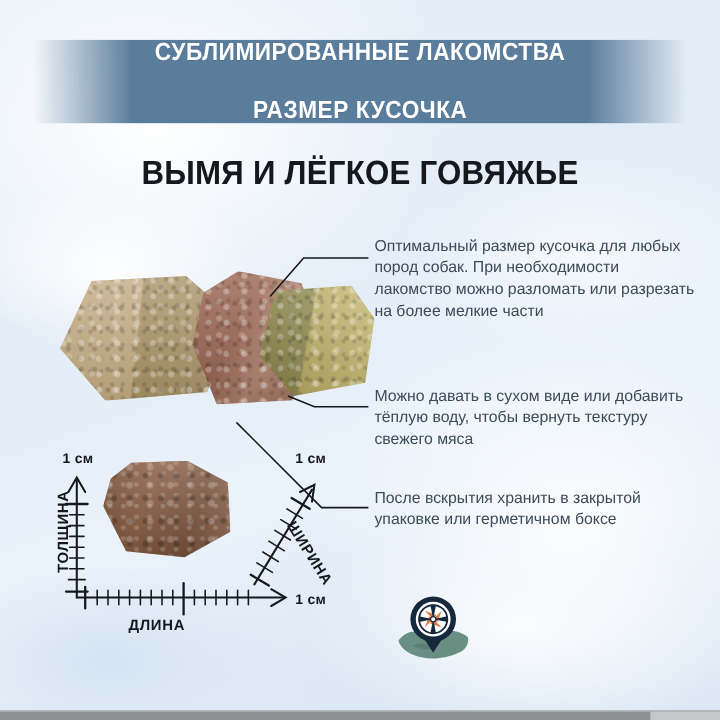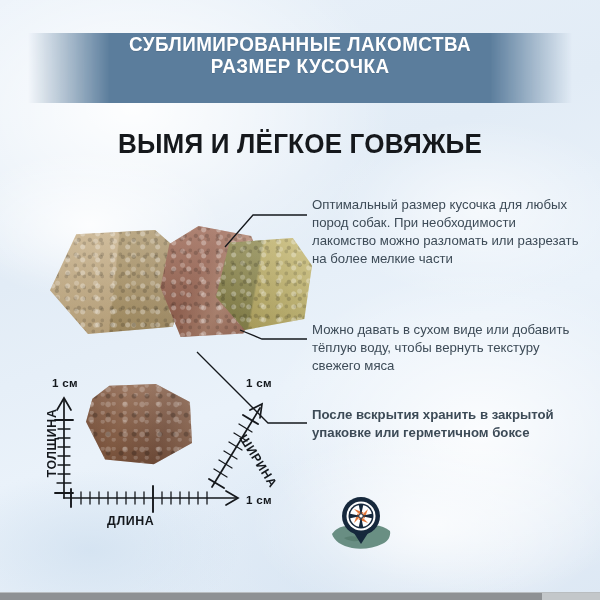--- a/index.html
+++ b/index.html
@@ -32,21 +32,21 @@
     position: absolute;
     left: 28px;
     top: 33px;
     width: 544px;
     height: 70px;
     background: #5b7d9c;
     color: #ffffff;
     display: flex;
     flex-direction: column;
     align-items: center;
-    justify-content: flex-start;
+    justify-content: space-between;
     -webkit-mask-image:
       radial-gradient(circle at 2% 20%, transparent 0 2px, #000 2px),
       linear-gradient(90deg, transparent 0, #000 14%, #000 86%, transparent 100%);
     mask-image: linear-gradient(90deg, transparent 0, rgba(0,0,0,1) 15%, rgba(0,0,0,1) 85%, transparent 100%);
   }
   .banner::before,
   .banner::after {
     content: "";
     position: absolute;
     top: 0;
@@ -154,21 +154,21 @@
   .note {
     position: absolute;
     left: 312px;
     width: 268px;
     font-size: 13.2px;
     line-height: 1.36;
     color: #3d4b57;
   }
   .note-1 { top: 196px; }
   .note-2 { top: 321px; }
-  .note-3 { top: 406px; font-weight: bold; }
+  .note-3 { top: 406px; }
 
   
   .diagram {
     position: absolute;
     left: 24px;
     top: 362px;
     width: 280px;
     height: 178px;
   }
   .dg-svg { position: absolute; left: 0; top: 0; }

